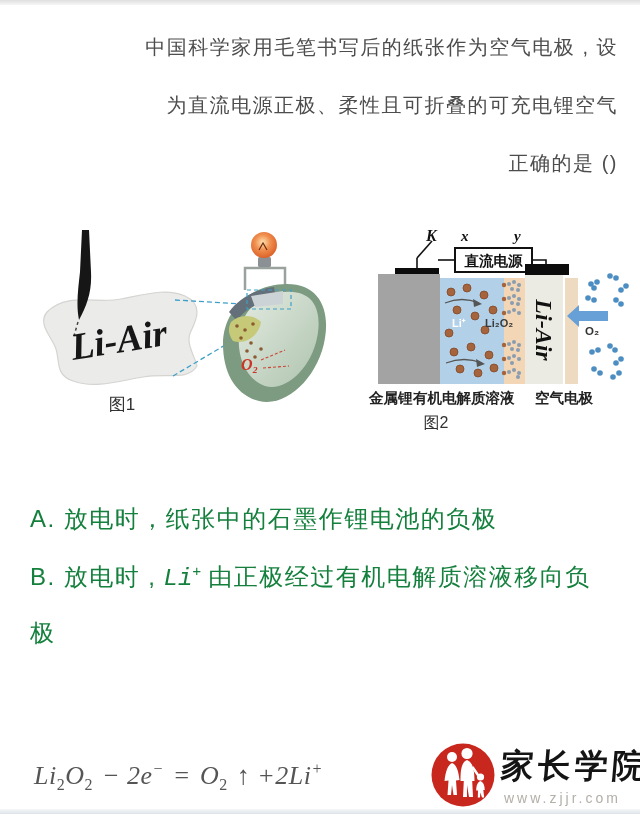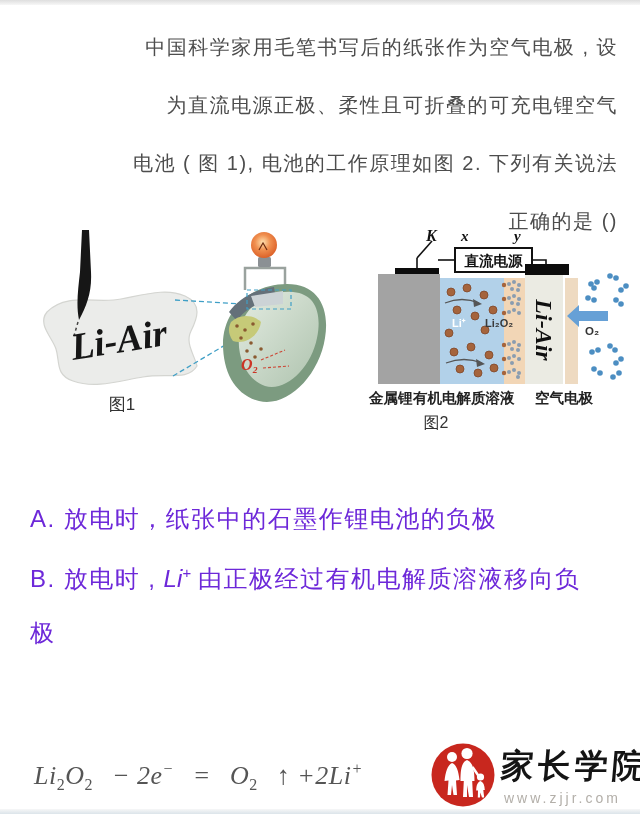--- a/index.html
+++ b/index.html
@@ -31,42 +31,42 @@
     text-align: right;
   }
   .fig1 { position: absolute; left: 25px; top: 226px; }
   .fig2 { position: absolute; left: 358px; top: 226px; }
   .options {
     position: absolute;
     left: 30px; top: 492px; width: 588px;
     font-size: 24px;
     line-height: 54px;
     letter-spacing: 1.5px;
-    color: #6d28d9;
+    color: #15803d;
   }
   .opt-label { margin-right: 8px; }
   .math {
-    font-family: Liberation Sans, sans-serif;
+    font-family: Liberation Mono, monospace;
     font-style: italic;
     letter-spacing: 0;
     margin: 0 7px;
   }
   .math sup { font-size: 15px; }
   .equation {
     position: absolute;
     left: 34px; top: 760px;
     font-family: "Liberation Serif", serif;
     font-style: italic;
     font-size: 26px;
     color: #555;
     letter-spacing: 0.5px;
   }
   .equation sub { font-size: 16px; font-style: normal; }
   .equation sup { font-size: 16px; }
-  .eq-gap { margin-left: 19px; text-align: center; }
+  .eq-gap { margin-left: 9px; text-align: center; }
   .logo {
     position: absolute;
     left: 430px; top: 742px;
     display: flex;
     align-items: flex-start;
     gap: 5px;
   }
   .logo-mark { width: 66px; height: 66px; flex: 0 0 auto; }
   .logo-text { padding-top: 2px; }
   .logo-title {
@@ -90,21 +90,20 @@
 </style>
 </head>
 <body>
 
 <div class="page">
   <div class="edge-top"></div>
 
   <div class="question">
     <div>中国科学家用毛笔书写后的纸张作为空气电极 , 设</div>
     <div>为直流电源正极、柔性且可折叠的可充电锂空气</div>
-    <div>电池 ( 图 1), 电池的工作原理如图 2. 下列有关说法</div>
     <div>正确的是 ()</div>
   </div>
 
   <svg class="fig1" width="308" height="196" viewBox="0 0 308 196">
     <defs>
       <radialGradient id="bulbGrad" cx="45%" cy="40%" r="65%">
         <stop offset="0%" stop-color="#ffe2b0"></stop>
         <stop offset="45%" stop-color="#f09050"></stop>
         <stop offset="100%" stop-color="#d95a22"></stop>
       </radialGradient>

